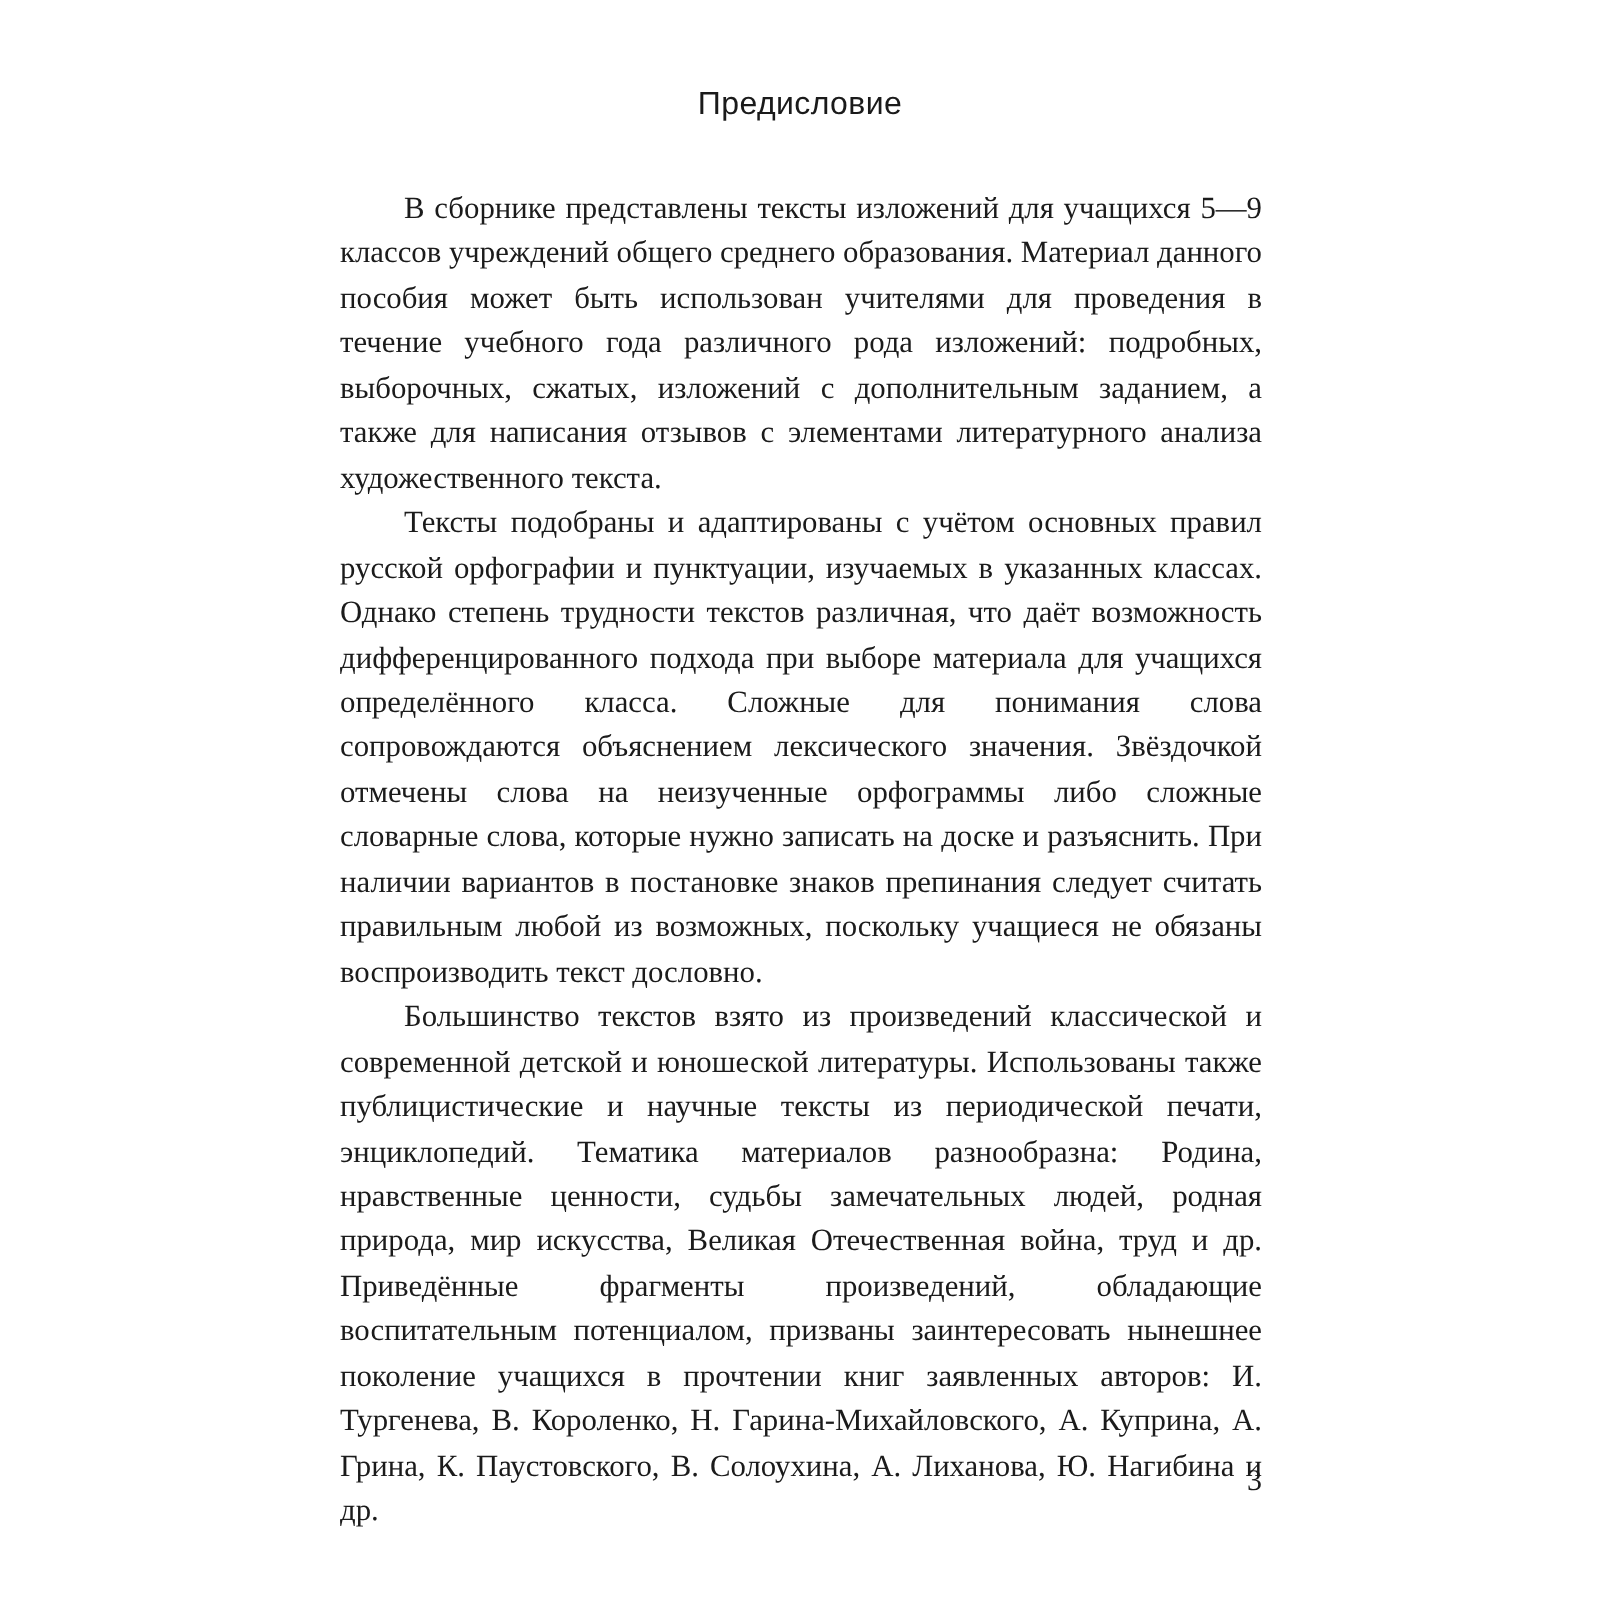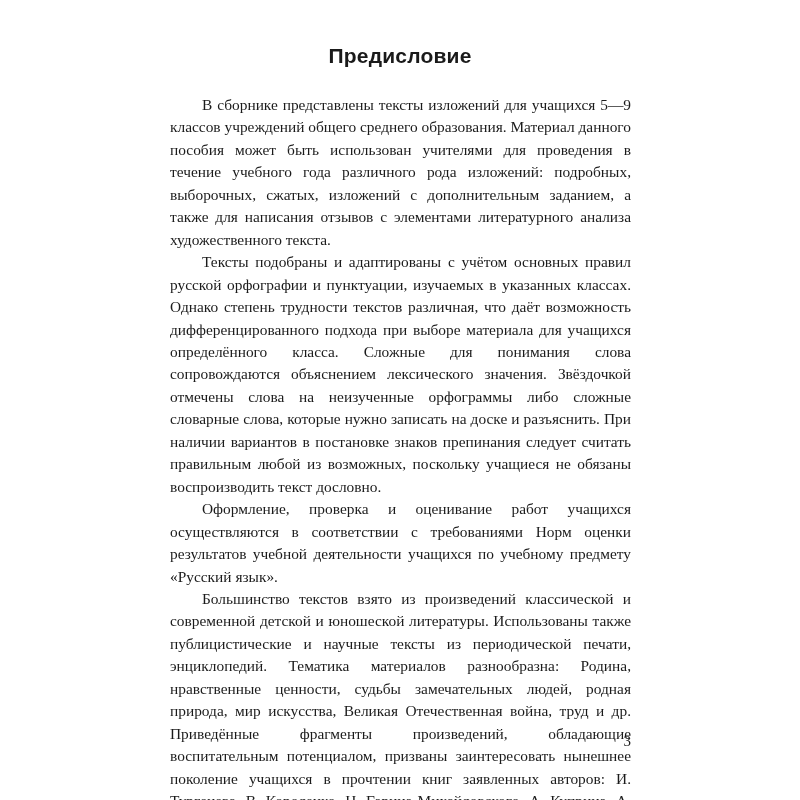--- a/index.html
+++ b/index.html
@@ -18,22 +18,22 @@
     box-sizing: border-box;
   }
 
   .page-title {
     position: absolute;
     left: 0;
     top: 44px;
     width: 800px;
     text-align: center;
     font-family: "Liberation Sans", sans-serif;
-    font-weight: bold;
-    font-size: 21px;
+    font-weight: normal;
+    font-size: 16px;
     letter-spacing: 0.2px;
     color: #1a1a1a;
     margin: 0;
   }
 
   .text-column {
     position: absolute;
     left: 170px;
     top: 94px;
     width: 461px;
@@ -71,19 +71,18 @@
 </head>
 <body>
 
 <div class="page">
 
   <h1 class="page-title">Предисловие</h1>
 
   <div class="text-column">
     <p>В сборнике представлены тексты изложений для учащихся 5—9 классов учреждений общего среднего образования. Материал данного пособия может быть использован учителями для проведения в течение учебного года различного рода изложений: подробных, выборочных, сжатых, изложений с дополнительным заданием, а также для написания отзывов с элементами литературного анализа художественного текста.</p>
     <p>Тексты подобраны и адаптированы с учётом основных правил русской орфографии и пунктуации, изучаемых в указанных классах. Однако степень трудности текстов различная, что даёт возможность дифференцированного подхода при выборе материала для учащихся определённого класса. Сложные для понимания слова сопровождаются объяснением лексического значения. Звёздочкой отмечены слова на неизученные орфограммы либо сложные словарные слова, которые нужно записать на доске и разъяснить. При наличии вариантов в постановке знаков препинания следует считать правильным любой из возможных, поскольку учащиеся не обязаны воспроизводить текст дословно.</p>
-    <p>Оформление, проверка и оценивание работ учащихся осуществляются в соответствии с требованиями Норм оценки результатов учебной деятельности учащихся по учебному предмету «Русский язык».</p>
     <p>Большинство текстов взято из произведений классической и современной детской и юношеской литературы. Использованы также публицистические и научные тексты из периодической печати, энциклопедий. Тематика материалов разнообразна: Родина, нравственные ценности, судьбы замечательных людей, родная природа, мир искусства, Великая Отечественная война, труд и др. Приведённые фрагменты произведений, обладающие воспитательным потенциалом, призваны заинтересовать нынешнее поколение учащихся в прочтении книг заявленных авторов: И. Тургенева, В. Короленко, Н. Гарина-Михайловского, А. Куприна, А. Грина, К. Паустовского, В. Солоухина, А. Лиханова, Ю. Нагибина и др.</p>
   </div>
 
   <div class="page-number">3</div>
 
 </div>
 
 </body></html>

